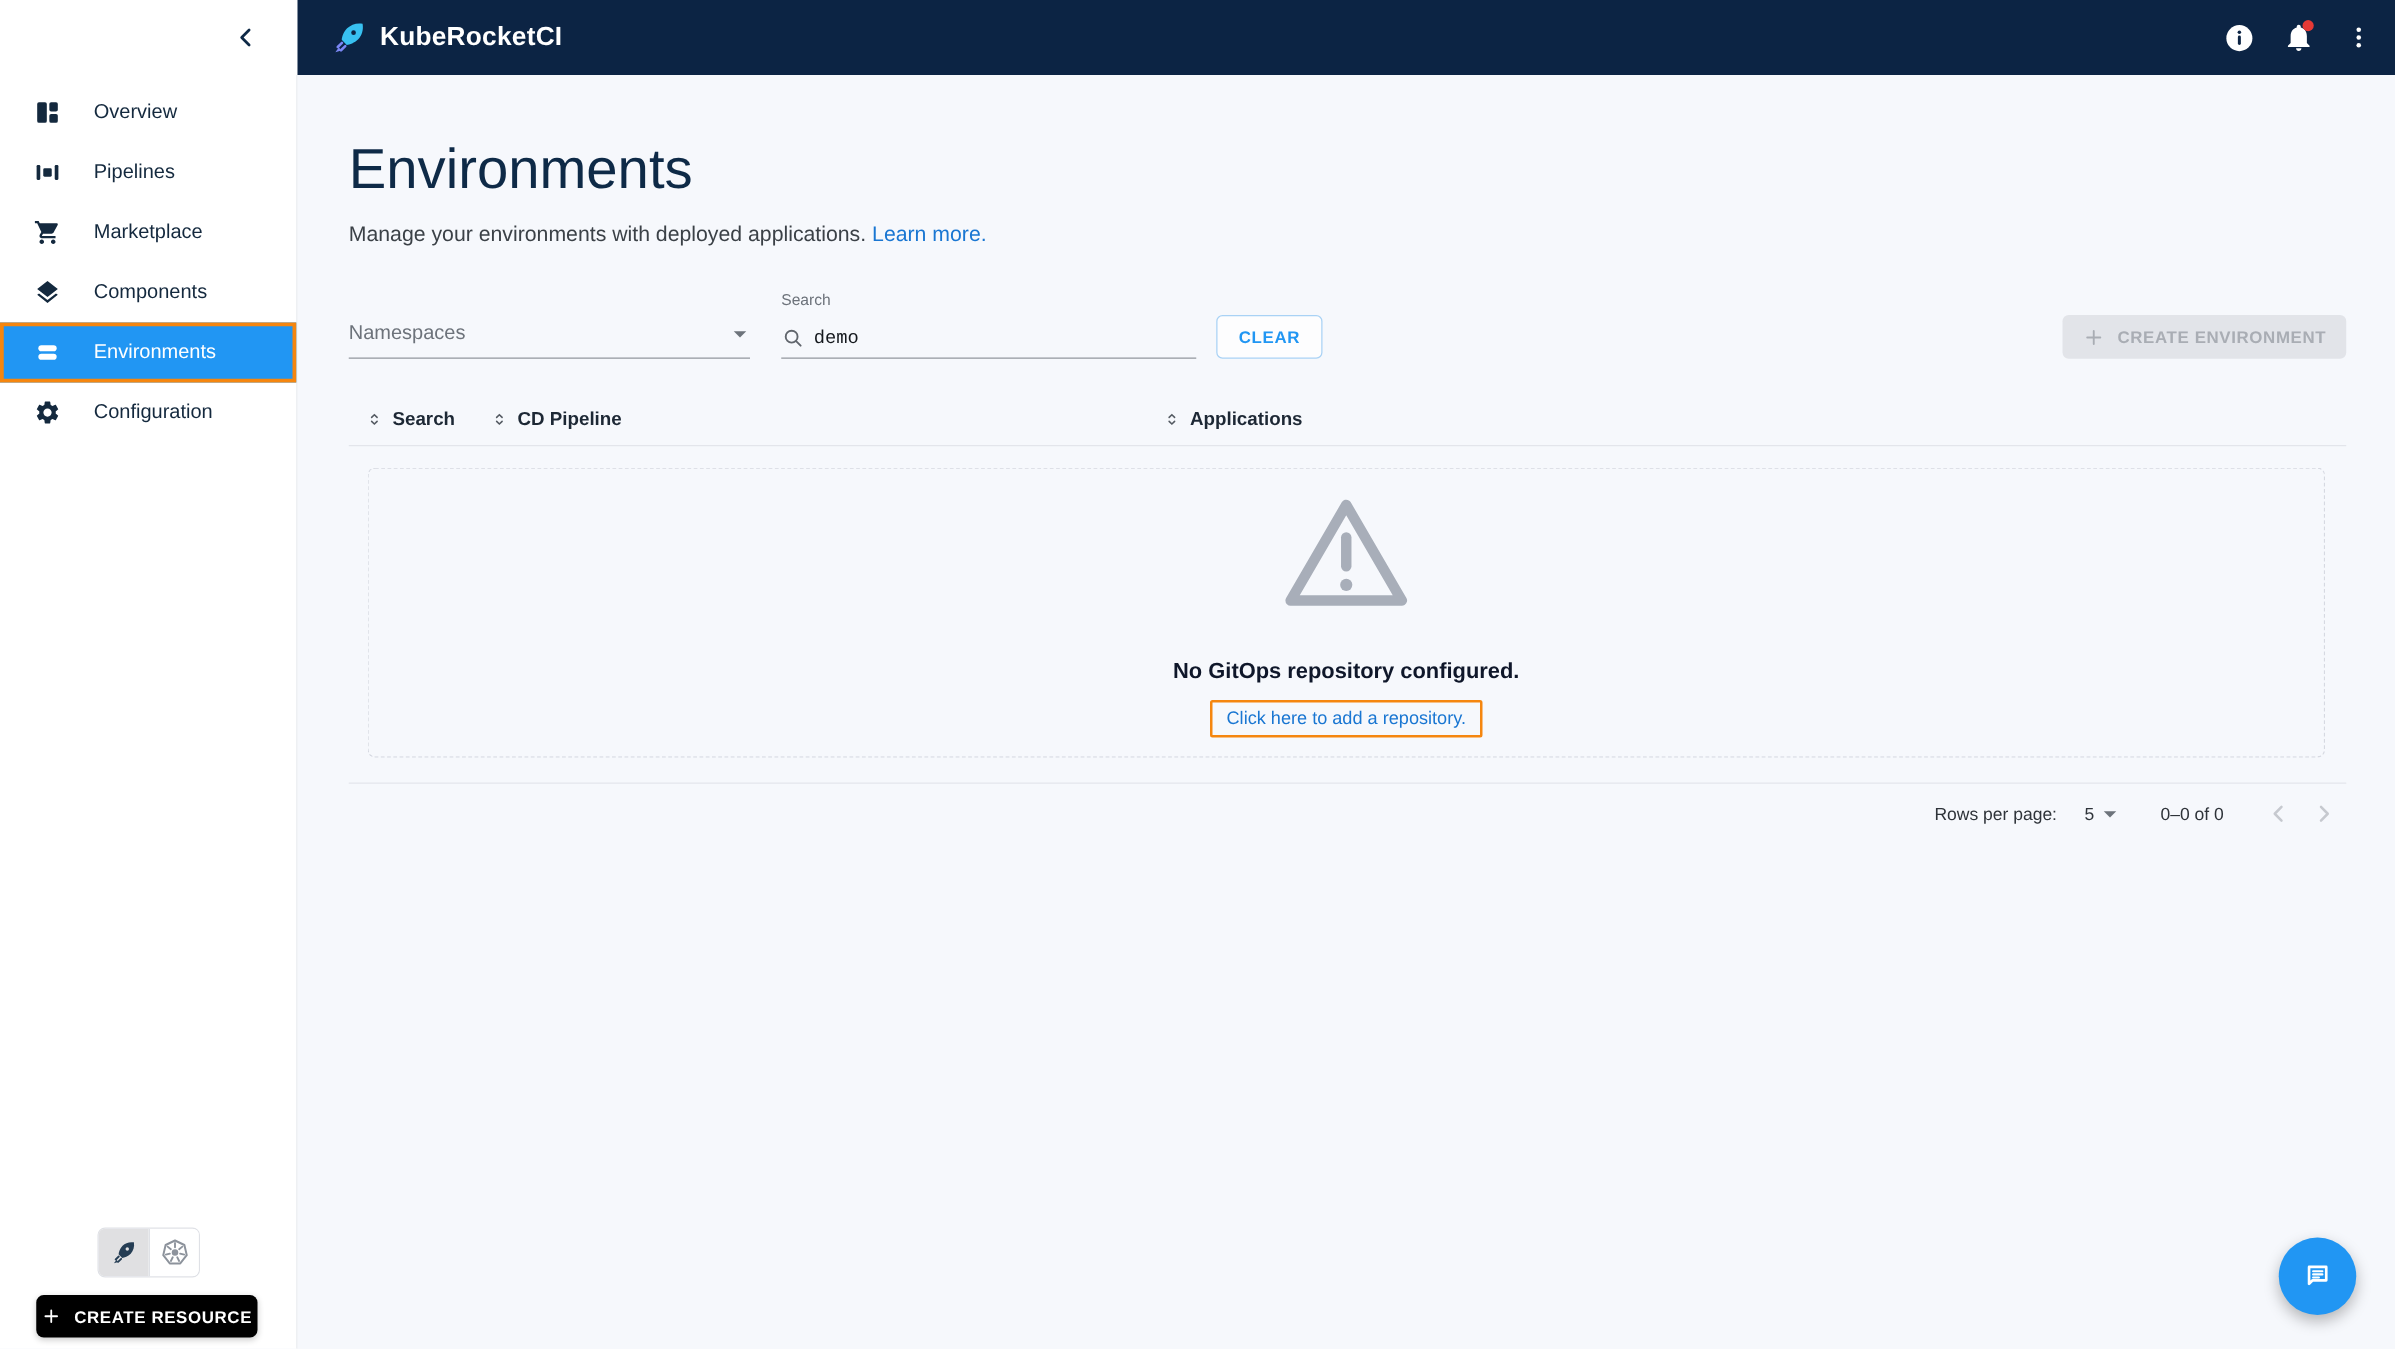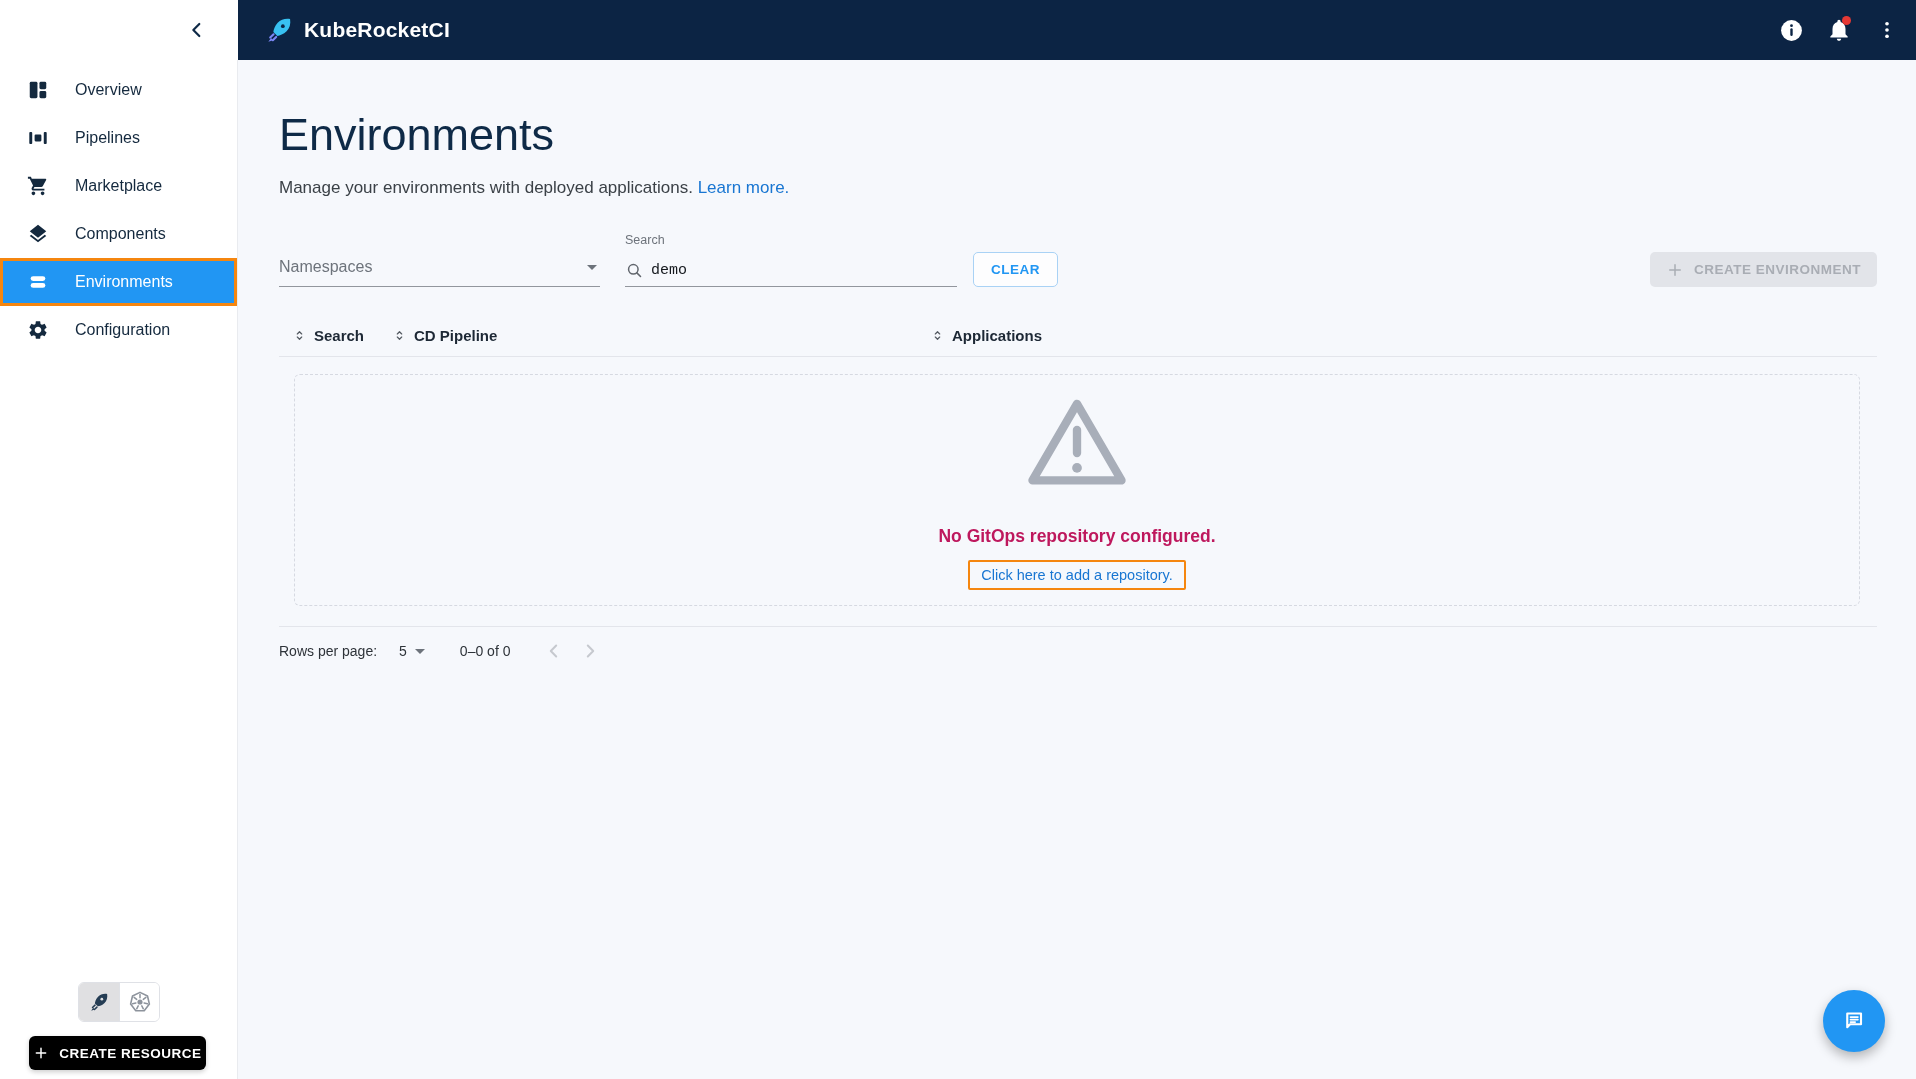--- a/index.html
+++ b/index.html
@@ -56,25 +56,25 @@
   .clear-btn { margin-left: 16px; height: 35px; padding: 0 17px; background: #fdfdfe; border: 1px solid #a9d2f5; border-radius: 5px; color: #2196f3; font-weight: bold; font-size: 13.5px; letter-spacing: .5px; }
   .filter-spacer { flex: 1; }
   .create-env-btn { height: 35px; padding: 0 16px; display: flex; align-items: center; gap: 10px; background: #e2e4e9; color: #a9adb4; border: none; border-radius: 5px; font-weight: bold; font-size: 13.5px; letter-spacing: .5px; cursor: default; }
 
   .table-head { margin-top: 27px; display: grid; grid-template-columns: 100px 538px 1fr; align-items: center; height: 43px; border-bottom: 1px solid #e3e5eb; }
   .th { display: flex; align-items: center; gap: 7px; padding-left: 13px; font-size: 15px; font-weight: bold; color: #1d2835; cursor: pointer; }
   .sort-icon { display: flex; flex: none; }
 
   .empty-box { margin: 17px 17px 0 15px; height: 232px; border: 1px dashed #d6d9e1; border-radius: 6px; display: flex; flex-direction: column; align-items: center; justify-content: center; }
   .warn-icon { margin-bottom: 34px; display: flex; }
-  .empty-msg { font-size: 17.5px; font-weight: bold; color: #be185d; }
+  .empty-msg { font-size: 17.5px; font-weight: bold; color: #0f172a; }
   .empty-action { margin-top: 13px; border: 2px solid #f5860f; background: transparent; padding: 5px 11px; font-size: 14.5px; color: #1976d2; border-radius: 2px; }
 
   .table-divider { margin-top: 20px; border: none; border-top: 1px solid #e3e5eb; height: 0; }
-  .pagination { height: 48px; display: flex; align-items: center; justify-content: flex-start; font-size: 14px; color: #2e3339; }
+  .pagination { height: 48px; display: flex; align-items: center; justify-content: flex-end; font-size: 14px; color: #2e3339; }
   .rpp-select { display: flex; align-items: center; gap: 8px; margin-left: 22px; cursor: pointer; }
   .range-label { margin-left: 32px; }
   .page-btn { width: 36px; height: 36px; border: none; background: transparent; display: flex; align-items: center; justify-content: center; color: #c6c9cf; border-radius: 50%; }
   .page-btn.prev { margin-left: 26px; }
 
   .fab { position: absolute; right: 31px; bottom: 27px; width: 62px; height: 62px; border-radius: 50%; background: #2196f3; border: none; display: flex; align-items: center; justify-content: center; box-shadow: 0 5px 12px rgba(0,0,0,.28); z-index: 30; }
 </style>
 </head>
 <body>
 

